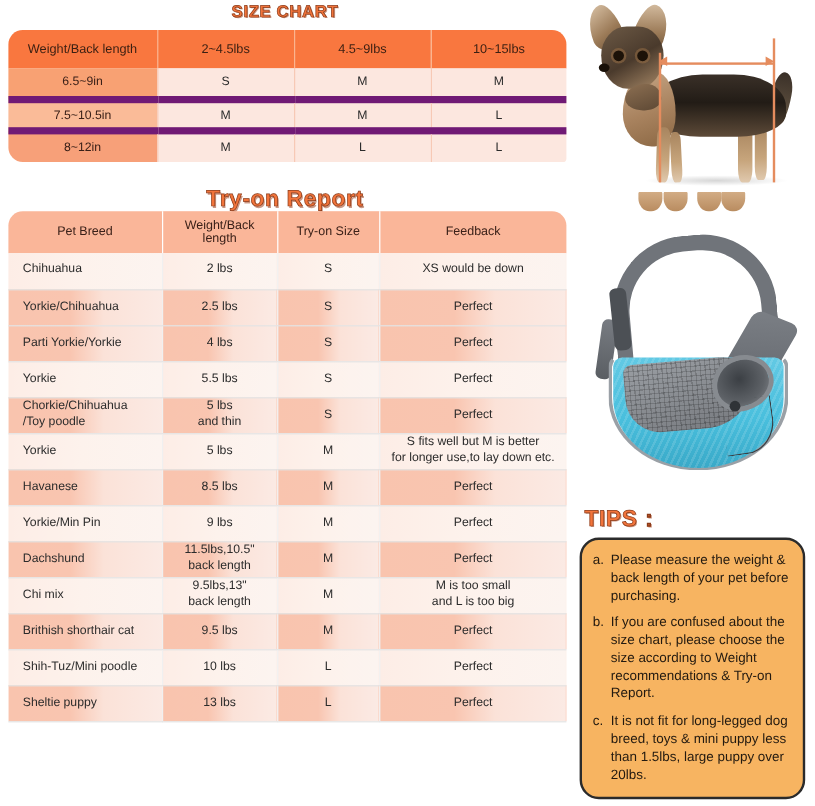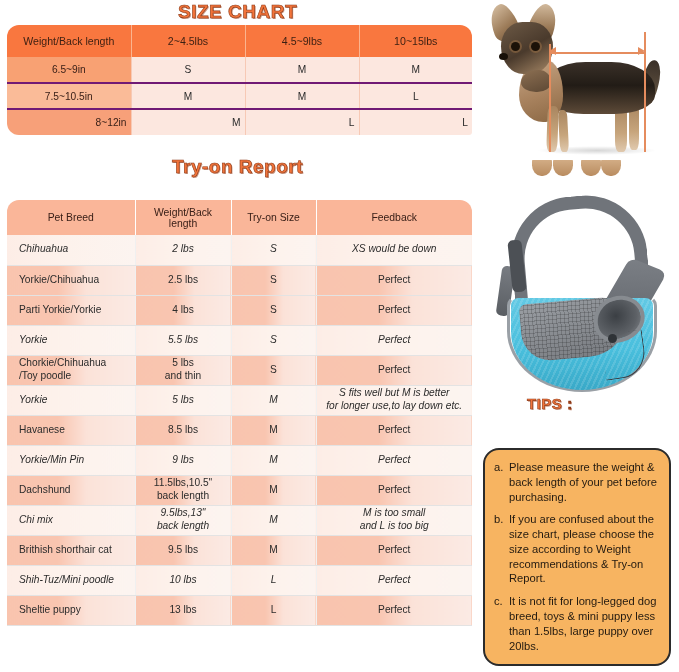--- a/index.html
+++ b/index.html
@@ -22,35 +22,34 @@
     letter-spacing: 0.5px;
     -webkit-text-stroke: 0.6px #8a3a18;
     text-shadow: 1px 1px 0 rgba(160,70,35,0.55);
     white-space: nowrap;
   }
 
   #size-chart-title {
     position: absolute;
     left: 0; right: 204px; top: 1px;
     text-align: center;
-    font-size: 19px;
+    font-size: 14px;
   }
 
   #tryon-title {
     position: absolute;
     left: 0; right: 204px; top: 156px;
     text-align: center;
     font-size: 19px;
   }
 
   #tips-title {
     position: absolute;
-    left: 487px; top: 395px;
-    font-size: 15px;
-    margin-left: 40px;
+    left: 487px; top: 419px;
+    font-size: 19px;
   }
 
   
   .tbl {
     position: absolute;
     border-collapse: collapse;
     table-layout: fixed;
     font-size: 10.2px;
   }
   .tbl td, .tbl th {
@@ -72,40 +71,40 @@
     font-size: 10.6px;
     border-right: 1px solid #fbb48f;
   }
   #size-chart thead th:last-child { border-right: 0; }
   #size-chart thead th:first-child { border-top-left-radius: 12px; }
   #size-chart thead th:last-child  { border-top-right-radius: 12px; }
 
   #size-chart tbody td {
     height: 26px;
     border-right: 1px solid #f7c9b5;
-    border-bottom: 2px solid #701a75;
+    border-bottom: 6px solid #701a75;
     background: #FCE7DF;
   }
   #size-chart tbody td:last-child { border-right: 0; }
-  #size-chart tbody tr:last-child td { border-bottom: 0; text-align: right; }
+  #size-chart tbody tr:last-child td { border-bottom: 0; }
   #size-chart tbody td.firstcol {
     background: none;
     color: #3a2018;
   }
   #size-chart tbody tr:nth-child(1) td.firstcol { background: #F8A173; }
   #size-chart tbody tr:nth-child(2) td.firstcol { background: #FABB98; }
   #size-chart tbody tr:nth-child(3) td.firstcol {
     background: #F7A079;
     border-bottom-left-radius: 12px;
   }
   #size-chart tbody tr:last-child td:last-child { border-bottom-right-radius: 3px; }
 
   
   #tryon {
-    left: 7px; top: 200px; width: 465px;
+    left: 7px; top: 176px; width: 465px;
   }
   #tryon thead th {
     background: #FAB699;
     color: #3a2018;
     height: 35px;
     font-size: 10.4px;
     border-right: 1px solid #ffffff;
   }
   #tryon thead th:last-child { border-right: 0; text-align: center; }
   #tryon thead th:first-child { border-top-left-radius: 12px; }
@@ -113,21 +112,21 @@
 
   #tryon tbody tr { }
   #tryon tbody td {
     height: 30px;
     border-bottom: 1px solid #e3e3e3;
     border-right: 1px solid #f0f0f0;
     line-height: 1.25;
   }
   #tryon tbody td:last-child { border-right: 0; }
   
-  #tryon tbody tr.r-odd td { background: linear-gradient(to right, #FDEDE6 0%, #FDF2EC 48%, #FCF4F0 100%); font-style: italic; }
+  #tryon tbody tr.r-odd td { background: linear-gradient(to right, #FDEDE6 0%, #FDF2EC 48%, #FCF4F0 100%); }
   
   #tryon tbody tr.r-even td { background: linear-gradient(to right, #F9C4AE 0%, #F9C5B0 40%, #FBE2D8 62%, #FBEAE4 100%); }
   #tryon tbody td.c-breed { text-align: left; padding-left: 12px; }
 
   
   #dog-photo {
     position: absolute;
     left: 477px; top: 0px; width: 202px; height: 155px;
     background: #ffffff;
     overflow: hidden;

